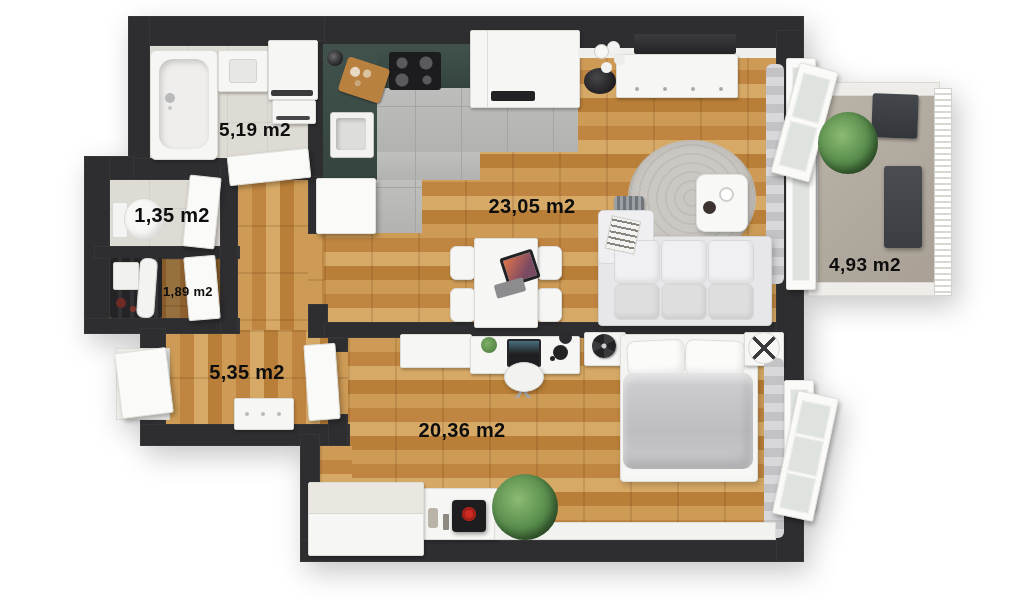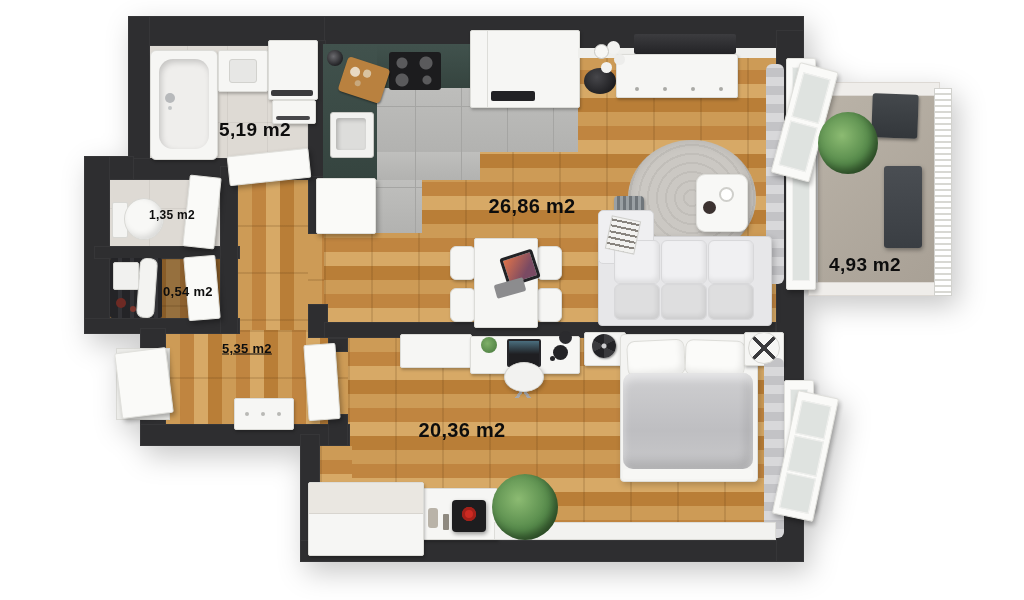--- a/index.html
+++ b/index.html
@@ -245,21 +245,21 @@
   <div class="furn" style="left:808px;top:82px;width:130px;height:12px;background:#efedea;border:1px solid #ddd9d4;"></div>
   <div class="furn" style="left:808px;top:282px;width:134px;height:12px;background:#efedea;border:1px solid #ddd9d4;"></div>
   <div class="railing" style="left:934px;top:88px;width:16px;height:206px;"></div>
   <div class="plant" style="left:818px;top:112px;width:60px;height:62px;"></div>
   <div class="furn" style="left:872px;top:94px;width:46px;height:44px;background:linear-gradient(180deg,#44484c,#33373b);border-radius:3px;transform:rotate(2deg);box-shadow:1px 2px 3px rgba(0,0,0,.35);"></div>
   <div class="furn" style="left:884px;top:166px;width:38px;height:82px;background:linear-gradient(180deg,#4a4e53,#3a3e43);border-radius:3px;box-shadow:1px 2px 4px rgba(0,0,0,.35);"></div>
   <div class="chairx" style="left:858px;top:170px;width:26px;height:36px;"></div>
   <div class="chairx" style="left:858px;top:212px;width:26px;height:36px;"></div>
 
   <div class="arealabel" style="left:255px;top:130px;font-size:19px;">5,19 m2</div>
-  <div class="arealabel" style="left:172px;top:215px;font-size:12px;">1,35 m2</div>
-  <div class="arealabel" style="left:188px;top:291px;font-size:13px;">0,54 m2</div>
-  <div class="arealabel" style="left:247px;top:348px;font-size:13px;text-decoration:underline;">5,35 m2</div>
-  <div class="arealabel" style="left:532px;top:206px;font-size:20px;">26,86 m2</div>
+  <div class="arealabel" style="left:172px;top:215px;font-size:20px;">1,35 m2</div>
+  <div class="arealabel" style="left:188px;top:291px;font-size:13px;">1,89 m2</div>
+  <div class="arealabel" style="left:247px;top:372px;font-size:20px;">5,35 m2</div>
+  <div class="arealabel" style="left:532px;top:206px;font-size:20px;">23,05 m2</div>
   <div class="arealabel" style="left:865px;top:265px;font-size:19px;">4,93 m2</div>
   <div class="arealabel" style="left:462px;top:430px;font-size:20px;">20,36 m2</div>
 
  </div>
 </div>
 
 </body></html>

